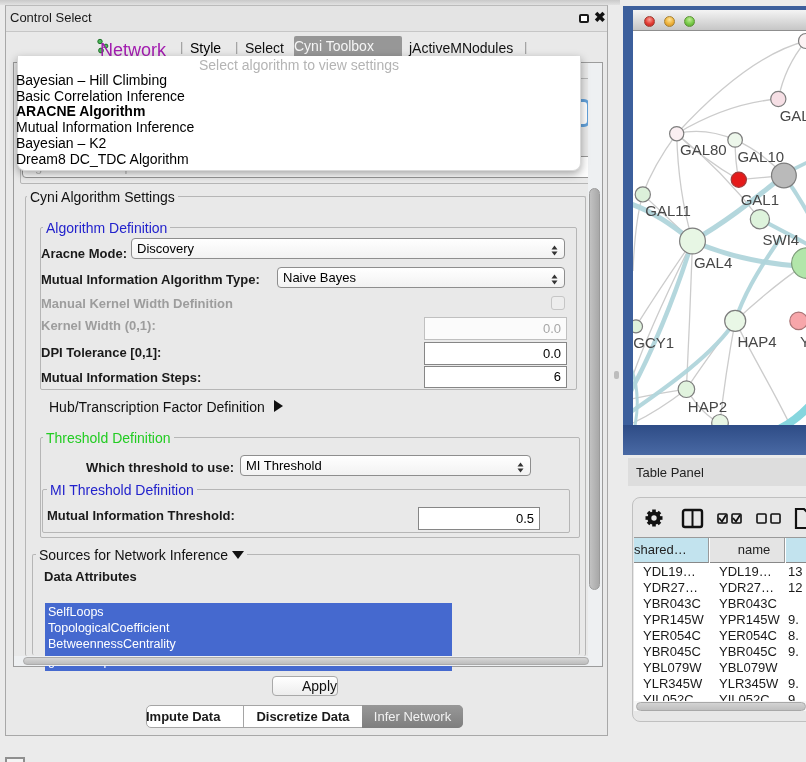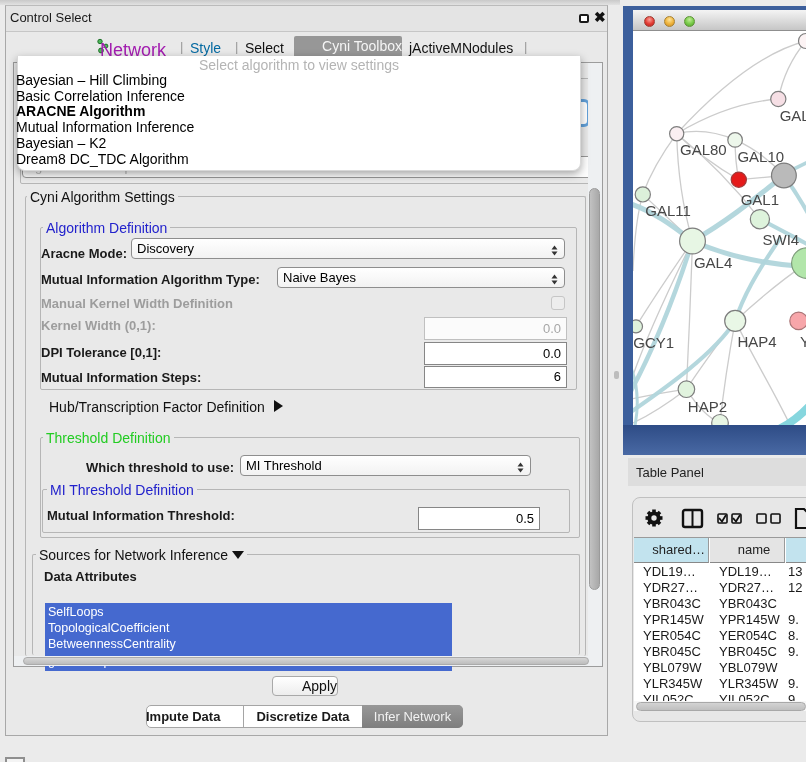--- a/index.html
+++ b/index.html
@@ -25,24 +25,24 @@
 <svg width="14" height="16">
       <line x1="4" y1="4" x2="9" y2="8" stroke="#888" stroke-width="1"></line>
       <line x1="9" y1="8" x2="5" y2="12" stroke="#888" stroke-width="1"></line>
       <circle cx="4" cy="3.5" r="2.2" fill="#4cb85a" stroke="#1f7029" stroke-width="1"></circle>
       <circle cx="10" cy="8" r="1.9" fill="#4cb85a" stroke="#1f7029" stroke-width="1"></circle>
       <circle cx="5" cy="12.5" r="2.4" fill="#4cb85a" stroke="#1f7029" stroke-width="1"></circle>
     </svg>
 </div>
 <div class="abs" style="left:100px;top:40px;font-size:18px;color:#a21caf">Network</div>
 <div class="abs" style="left:180px;top:39px;color:#999">|</div>
-<div class="abs" style="left:190px;top:40px;font-size:14px;color:#0369a1">Style</div>
+<div class="abs" style="left:190px;top:40px;font-size:14px;color:#000000">Style</div>
 <div class="abs" style="left:235px;top:39px;color:#999">|</div>
 <div class="abs" style="left:245px;top:40px;font-size:14px;color:#111">Select</div>
-<div class="abs" style="left:294px;top:36px;width:108px;height:21px;background:#979797;border-radius:2px 2px 0 0;color:#f5f5f5;text-align:right;line-height:21px;font-size:14px">Cyni Toolbox</div>
+<div class="abs" style="left:294px;top:36px;width:108px;height:21px;background:#979797;border-radius:2px 2px 0 0;color:#f5f5f5;text-align:left;line-height:21px;font-size:14px">Cyni Toolbox</div>
 <div class="abs" style="left:409px;top:40px;font-size:14px;color:#111">jActiveMNodules</div>
 <div class="abs" style="left:524px;top:39px;color:#999">|</div>
 
 <div class="abs" style="left:13px;top:62px;width:590px;height:605px;border:1px solid #9c9c9c;background:#e9e9e9"></div>
 
 <div class="group" style="left:20px;top:78px;width:577px;height:106px"></div>
 <div class="abs" style="left:22px;top:99px;width:568px;height:28px;border:3px solid #62a0d8;border-radius:6px;background:#fff"></div>
 <div class="abs" style="left:22px;top:156px;width:571px;height:22px;border:1px solid #979797;border-radius:4px;background:#fdfdfd;color:#bbb;padding-left:12px;line-height:20px;font-size:13px">gorithm to set operation mode</div>
 
 <div class="group" style="left:25px;top:196px;width:561px;height:460px;border-bottom:none">
@@ -218,21 +218,21 @@
 <rect x="92" y="9" width="9" height="9" rx="1"></rect>
 <rect x="117" y="9" width="9" height="9" rx="1"></rect>
 <rect x="131" y="9" width="9" height="9" rx="1"></rect>
 </g>
 <path d="M79 13 l3 3.5 4-6.5" stroke="#111" stroke-width="1.8" fill="none"></path>
 <path d="M93 13 l3 3.5 4-6.5" stroke="#111" stroke-width="1.8" fill="none"></path>
 <path d="M156 4 h8 l5 5 v14 h-13 z" fill="none" stroke="#111" stroke-width="2.2"></path>
 </svg>
 
 <div class="abs" style="left:634px;top:537px;width:172px;height:174px;background:#fff;border-top:1px solid #9a9a9a;overflow:hidden">
-  <div style="position:absolute;left:0;top:0;height:25px;width:75px;background:#c2e3ee;border-right:1px solid #9a9a9a;border-bottom:1px solid #888;text-align:right;line-height:24px;color:#222;padding-right:3px">shared…</div>
+  <div style="position:absolute;left:0;top:0;height:25px;width:75px;background:#c2e3ee;border-right:1px solid #9a9a9a;border-bottom:1px solid #888;text-align:left;line-height:24px;color:#222;padding-right:3px">shared…</div>
   <div style="position:absolute;left:76px;top:0;height:25px;width:75px;background:#e4e4e4;border-right:1px solid #9a9a9a;border-bottom:1px solid #888;text-align:center;text-indent:14px;line-height:24px;color:#222">name</div>
   <div style="position:absolute;left:152px;top:0;height:25px;width:20px;background:#c2e3ee;border-bottom:1px solid #888"></div>
   <div style="position:absolute;left:9px;top:26px;line-height:16px;color:#1a1a1a">YDL19…<br>YDR27…<br>YBR043C<br>YPR145W<br>YER054C<br>YBR045C<br>YBL079W<br>YLR345W<br>YIL052C</div>
   <div style="position:absolute;left:85px;top:26px;line-height:16px;color:#1a1a1a">YDL19…<br>YDR27…<br>YBR043C<br>YPR145W<br>YER054C<br>YBR045C<br>YBL079W<br>YLR345W<br>YIL052C</div>
   <div style="position:absolute;left:154px;top:26px;line-height:16px;color:#1a1a1a">13<br>12<br><br>9.<br>8.<br>9.<br><br>9.<br>9.</div>
   <div style="position:absolute;left:0;top:163px;width:172px;height:11px;background:#f7f7f7"></div>
   <div style="position:absolute;left:2px;top:164px;width:170px;height:9px;background:linear-gradient(#d3d3d3,#bfbfbf);border:1px solid #a8a8a8;border-radius:5px"></div>
 </div>
 
 </body></html>

